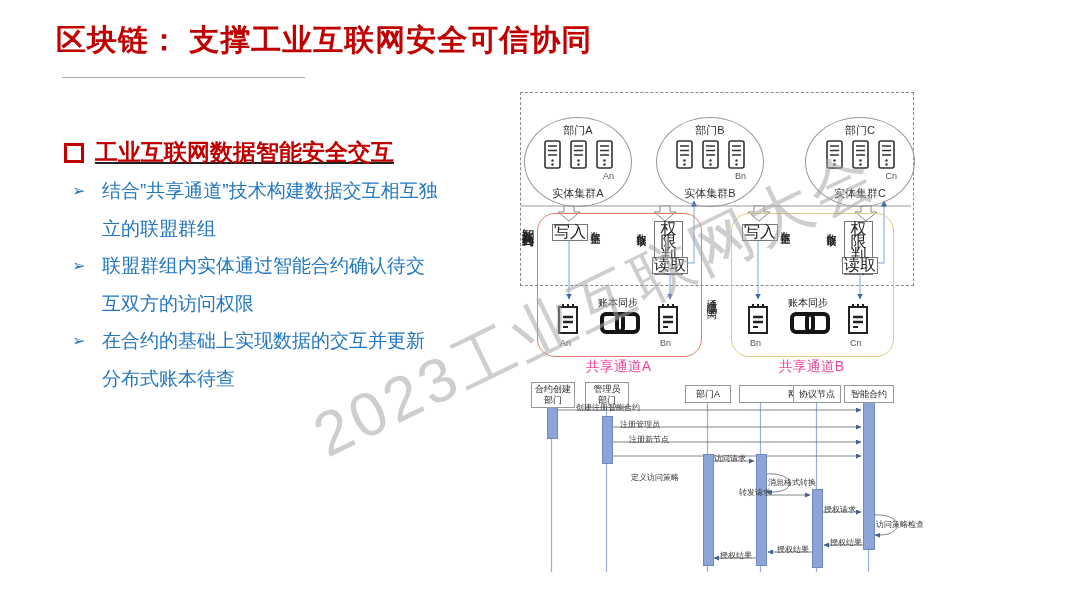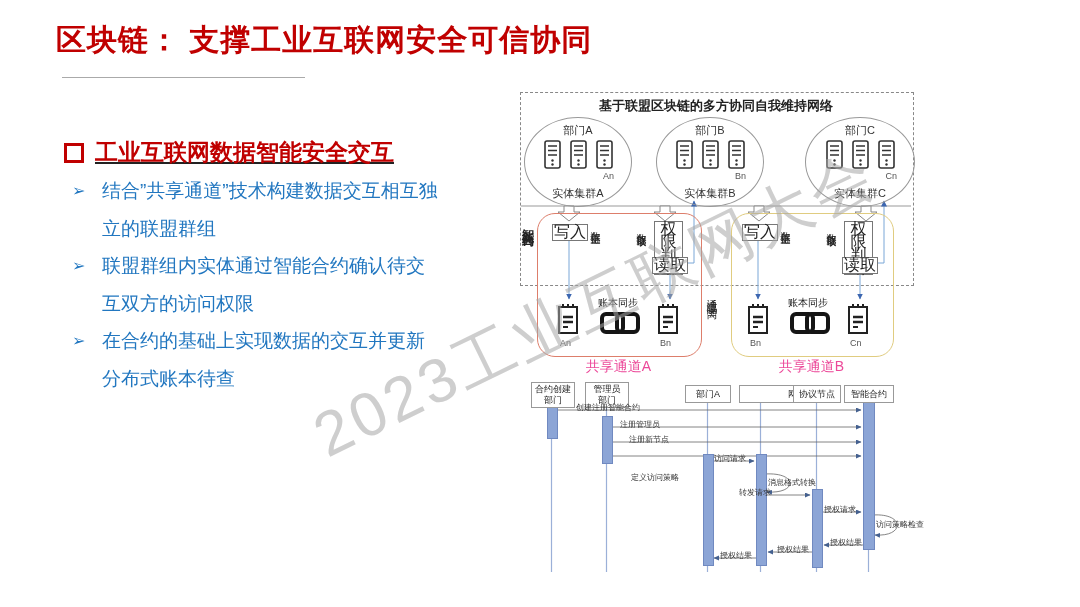--- a/index.html
+++ b/index.html
@@ -127,21 +127,20 @@
       <line x1="765" y1="495" x2="810" y2="495" stroke="#666" stroke-width="0.8" marker-end="url(#ah-dark)"></line>
       <line x1="821" y1="512" x2="861" y2="512" stroke="#666" stroke-width="0.8" marker-end="url(#ah-dark)"></line>
       <path d="M873,515 C905,513 905,537 875,535" fill="none" stroke="#666" stroke-width="0.8" marker-end="url(#ah-dark)"></path>
       <line x1="863" y1="545" x2="824" y2="545" stroke="#666" stroke-width="0.8" marker-end="url(#ah-dark)"></line>
       <line x1="812" y1="552" x2="768" y2="552" stroke="#666" stroke-width="0.8" marker-end="url(#ah-dark)"></line>
       <line x1="756" y1="558" x2="714" y2="558" stroke="#666" stroke-width="0.8" marker-end="url(#ah-dark)"></line>
     </g>
   </svg>
 
   <div class="abs dash-box"></div>
-  <div class="abs diag-title">基于联盟区块链的多方协同自我维持网络</div>
 
   <div class="abs ellipse ell-a">
     <div class="ell-dept">部门A</div>
     <div class="ell-servers">
       <svg width="17" height="29" viewBox="0 0 17 29">
           <rect x="1" y="1" width="15" height="27" rx="2" fill="#fff" stroke="#333" stroke-width="1.6"></rect>
           <path d="M4 6 h9 M4 10.5 h9 M4 15 h9" stroke="#333" stroke-width="1.6"></path>
           <circle cx="8.5" cy="20.5" r="1.2" fill="#333"></circle>
           <circle cx="8.5" cy="24.5" r="1.2" fill="#333"></circle>
         </svg>

